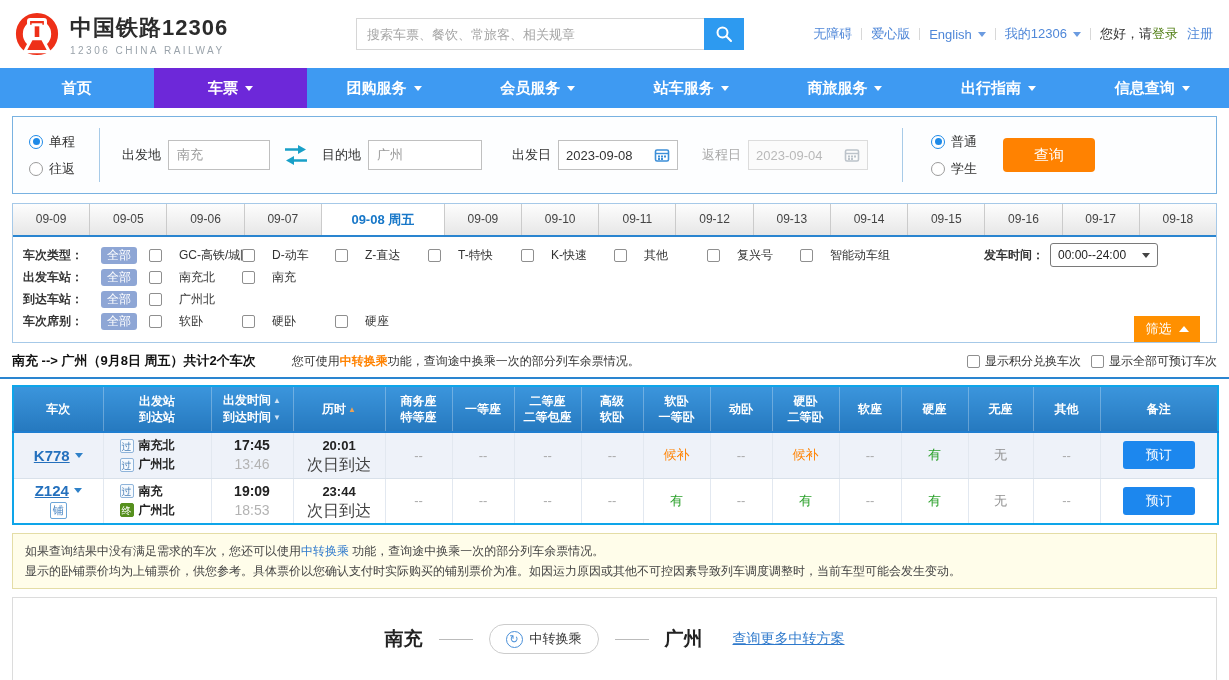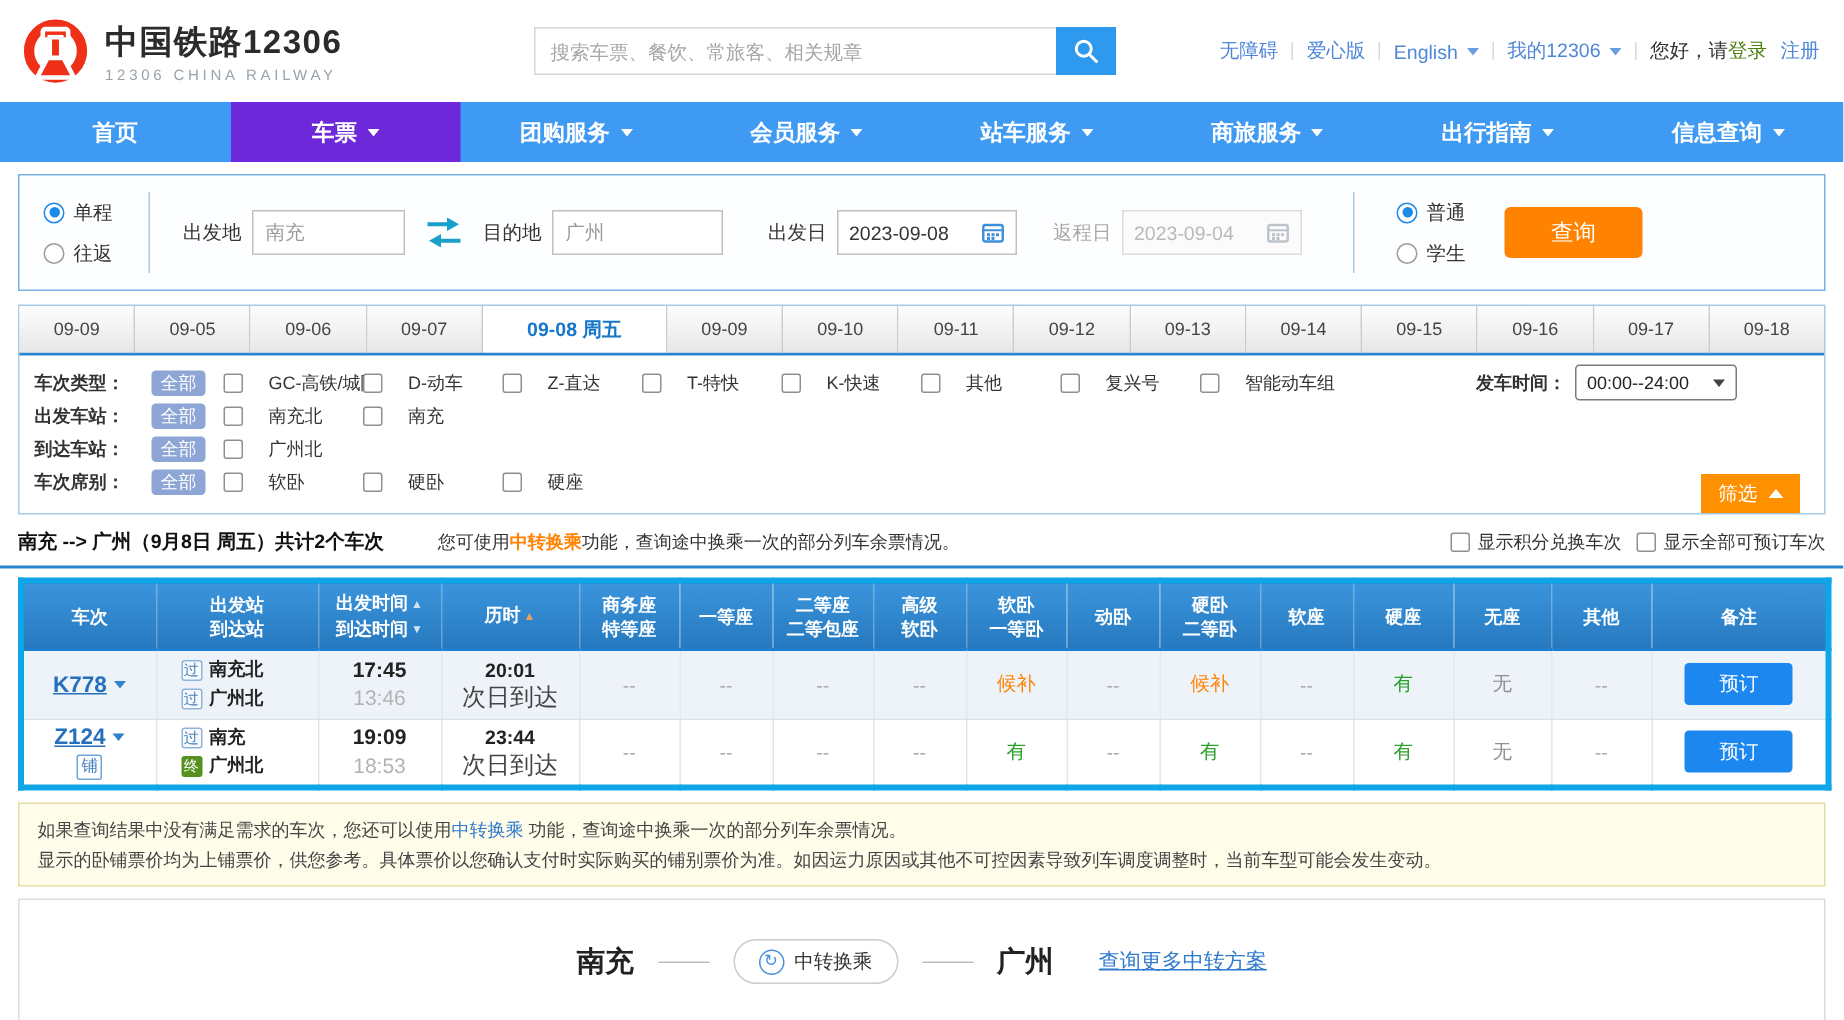--- a/index.html
+++ b/index.html
@@ -72,21 +72,21 @@
 
 .summary-row { display:flex; align-items:center; padding:9px 12px 7px; border-bottom:2px solid #2a85d0; }
 .route-text { font-size:13px; font-weight:bold; color:#111; }
 .tip-text { font-size:12px; color:#333; margin-left:36px; }
 .tip-text .hot { color:#ff8201; font-weight:bold; text-decoration:none; }
 .summary-checks { margin-left:auto; display:flex; gap:10px; font-size:12px; color:#333; }
 .scheck { display:flex; align-items:center; gap:5px; cursor:pointer; }
 
 
 .table-wrap { margin:6px 12px 0; }
-table.trains { width:100%; border-collapse:collapse; table-layout:fixed; border:4px solid #0ea5e9; }
+table.trains { width:100%; border-collapse:collapse; table-layout:fixed; border:2px solid #0ea5e9; }
 .trains thead th { background:linear-gradient(#3b95dc,#2679bf); color:#fff; font-size:12px; font-weight:bold; height:46px; border-right:1px solid rgba(255,255,255,.28); border-bottom:2px solid #1f7ed0; vertical-align:middle; padding:0; }
 .trains thead th:last-child { border-right:none; }
 .hl { line-height:16px; text-align:center; }
 .sort { font-size:8px; margin-left:2px; vertical-align:1px; }
 .sort.dim { color:#cfe3f5; }
 .sort.hot { color:#eda354; }
 .trains tbody td { height:46px; border-right:1px solid #e2e8f0; border-bottom:1px solid #d9e1ea; text-align:center; font-size:13px; vertical-align:middle; background:#fff; }
 .trains tbody td:last-child { border-right:none; }
 .trains tbody tr.alt td { background:#eef2f9; }
 .tno { display:flex; align-items:center; justify-content:center; gap:5px; }

